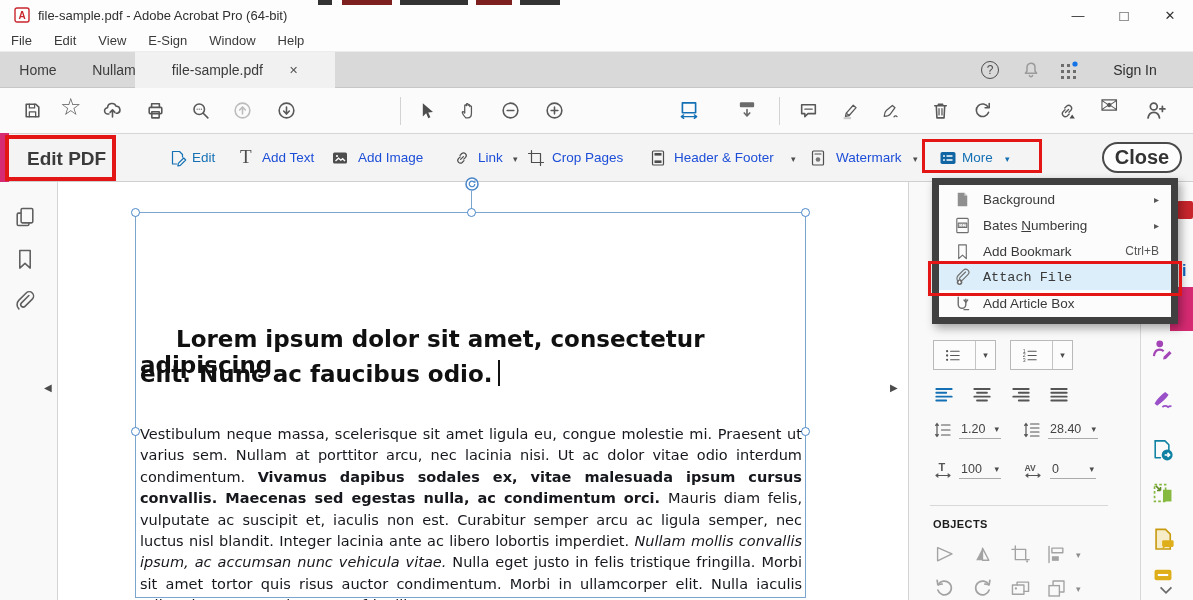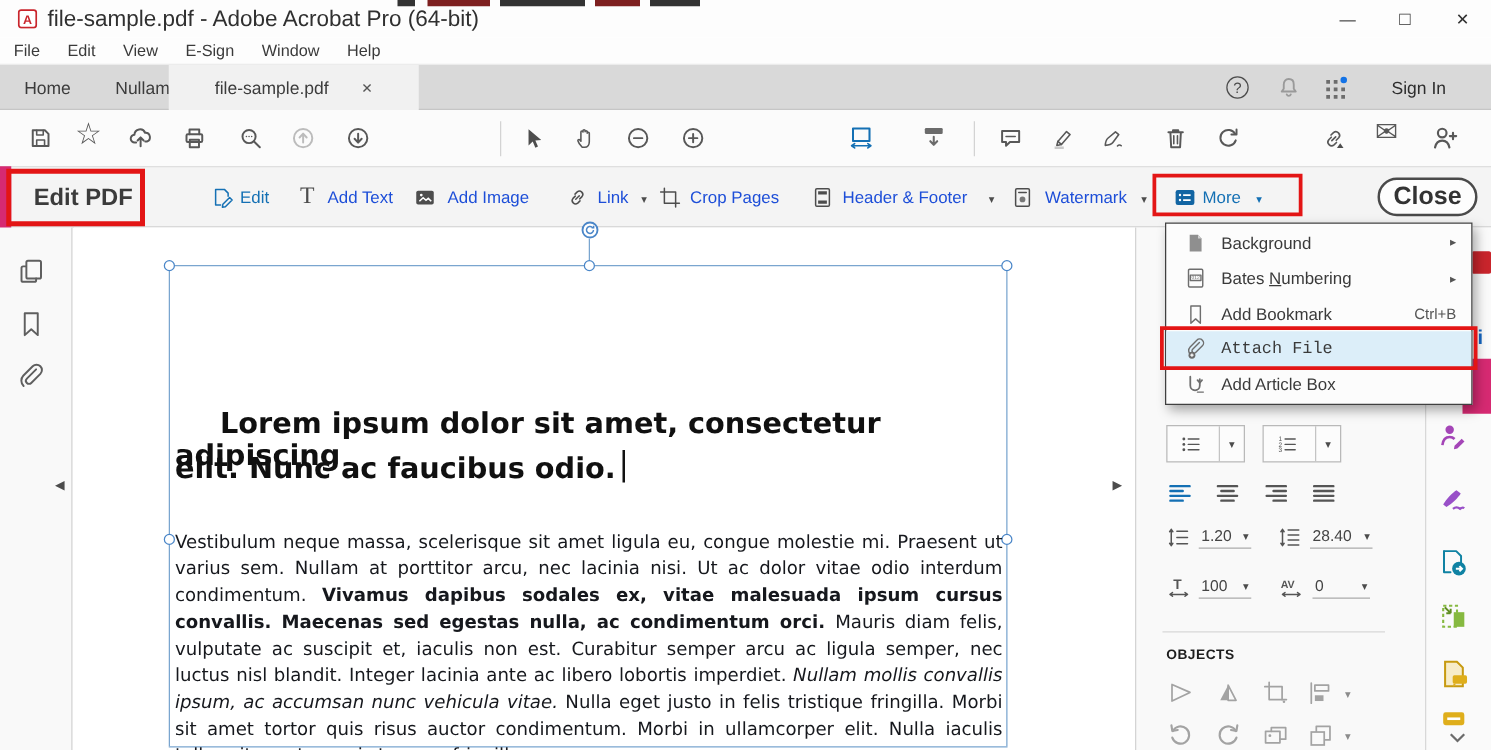--- a/index.html
+++ b/index.html
@@ -7,21 +7,21 @@
   body { font-family:"Liberation Sans", sans-serif; }
   .stage { position:relative; width:1193px; height:600px; background:#fff; overflow:hidden;
            outline:1px solid #9a9a9a; }
   .abs { position:absolute; }
   svg { display:block; }
   .st { fill:none; stroke:currentColor; stroke-width:1.5; stroke-linecap:round; stroke-linejoin:round; }
   .st2 { fill:none; stroke:currentColor; stroke-width:1.2; stroke-linecap:round; stroke-linejoin:round; }
 
   
   .titlebar { left:0; top:0; width:1193px; height:30px; background:#fdfdfd; display:flex; align-items:center; }
-  .title-text { font-size:18px; color:#303030; margin-left:8px; }
+  .title-text { font-size:13px; color:#303030; margin-left:8px; }
   .winctl { position:absolute; top:0; width:46px; height:30px; display:flex; align-items:center; justify-content:center;
             font-size:13px; color:#333; }
   .menubar { left:0; top:30px; width:1193px; height:22px; background:#fdfdfd; display:flex; align-items:center;
              border-bottom:1px solid #ececec; }
   .menu-item { font-size:13px; color:#3a3a3a; padding:0 11px; }
   .tabbar { left:0; top:52px; width:1193px; height:36px; background:#d9d9d9; border-bottom:1px solid #c6c6c6; }
   .tab { position:absolute; top:0; height:36px; display:flex; align-items:center; justify-content:center;
          font-size:14px; color:#3c3c3c; }
   .tab-active { background:#f1f1f1; }
   .signin { font-size:14px; color:#2d2d2d; }
@@ -70,21 +70,21 @@
   .objlabel { position:absolute; font-size:11px; font-weight:bold; color:#1d1d1d; letter-spacing:.4px; }
   .objic { position:absolute; color:#a3a3a3; }
   .hr { position:absolute; height:1px; background:#d8d8d8; }
 
   
   .rstrip { left:1140px; top:182px; width:53px; height:418px; background:#fafafa; border-left:1px solid #d8d8d8; }
   .strip-ic { position:absolute; left:1150px; }
 
   
   .dropdown { position:absolute; left:932px; top:178px; width:246px; height:146px; background:#fcfcfc;
-              border:1px solid #404040; box-shadow:3px 4px 9px rgba(0,0,0,.35); z-index:50;
+              border:7px solid #404040; box-shadow:3px 4px 9px rgba(0,0,0,.35); z-index:50;
               display:flex; flex-direction:column; padding:1px 0; }
   .dd-row { flex:1; display:flex; align-items:center; padding:0 12px; color:#3a3a3a; }
   .dd-row.hl { background:#dceef9;font-family:Liberation Mono, monospace; }
   .dd-ic { width:22px; display:flex; justify-content:center; color:#6e6e6e; }
   .dd-label { font-size:13.5px; margin-left:10px; white-space:nowrap; }
   .dd-right { margin-left:auto; font-size:12px; color:#555; }
   .dd-sub { margin-left:auto; font-size:10px; color:#555; }
   .u { text-decoration:underline; }
 
   .artifact { position:absolute; top:0; height:5px; z-index:80; }

